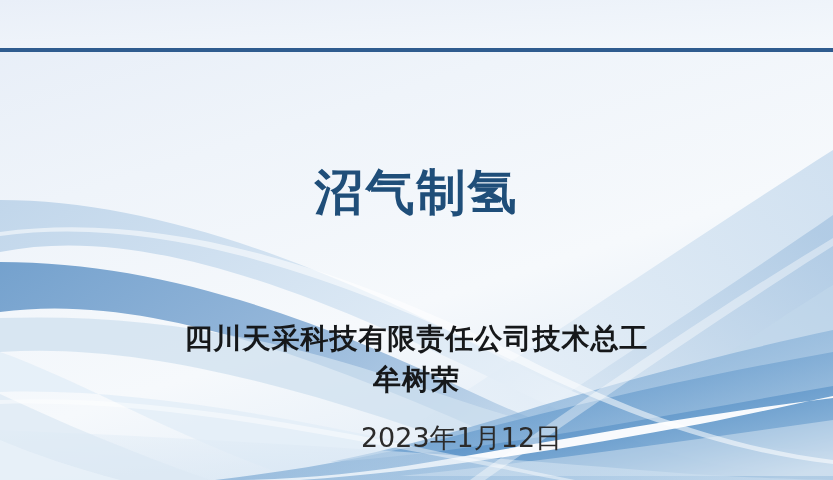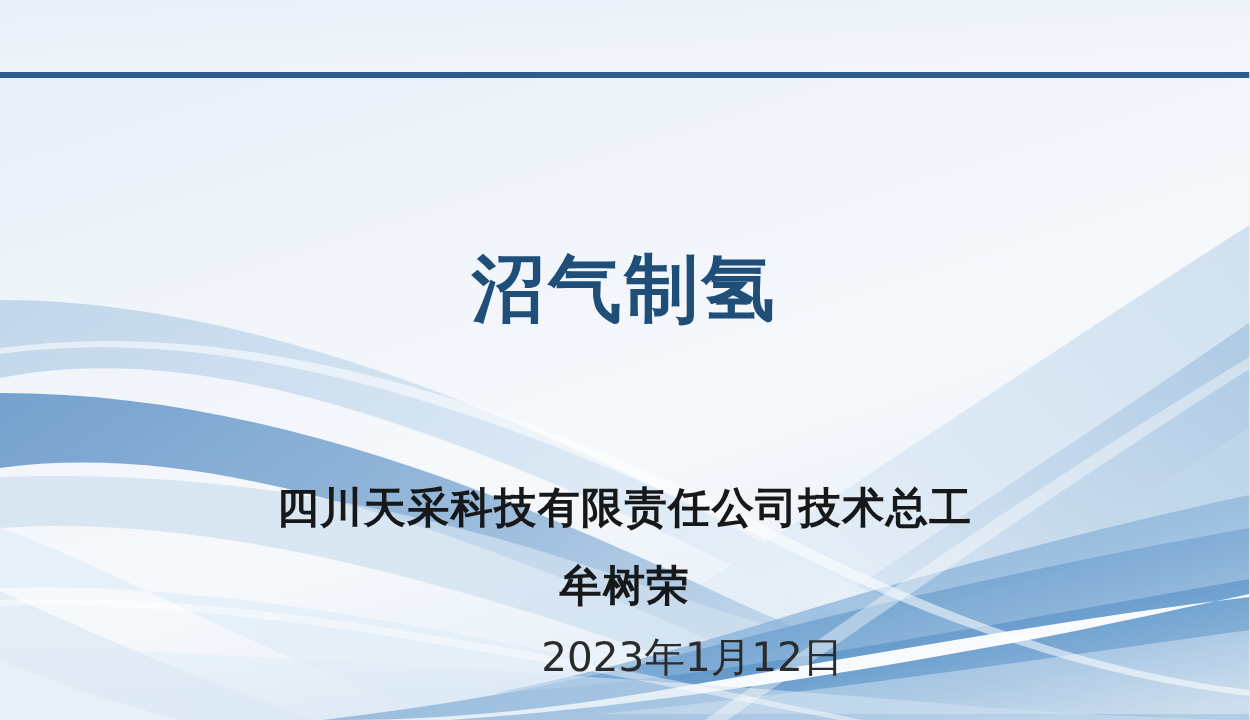--- a/index.html
+++ b/index.html
@@ -5,21 +5,21 @@
   html, body {
     margin: 0;
     padding: 0;
     background: #ffffff;
   }
   #slide {
     position: relative;
     width: 833px;
     height: 480px;
     overflow: hidden;
-    background: #fde047;
+    background: #84cc16;
     font-family: "Liberation Sans", sans-serif;
   }
 
   
   #bg-art {
     position: absolute;
     left: 0; top: 0;
     width: 833px;
     height: 480px;
     display: block;
@@ -55,21 +55,21 @@
   .slide-subtitle {
     top: 320px;
     font-size: 28px;
     font-weight: bold;
     color: #16181a;
     letter-spacing: 1px;
     font-family: "DejaVu Serif", "Liberation Serif", serif;
   }
 
   .slide-presenter {
-    top: 372px;
+    top: 361px;
     font-size: 28px;
     font-weight: bold;
     color: #16181a;
     letter-spacing: 1px;
     font-family: "DejaVu Serif", "Liberation Serif", serif;
   }
 
   .slide-date {
     top: 420px;
     font-size: 27px;

